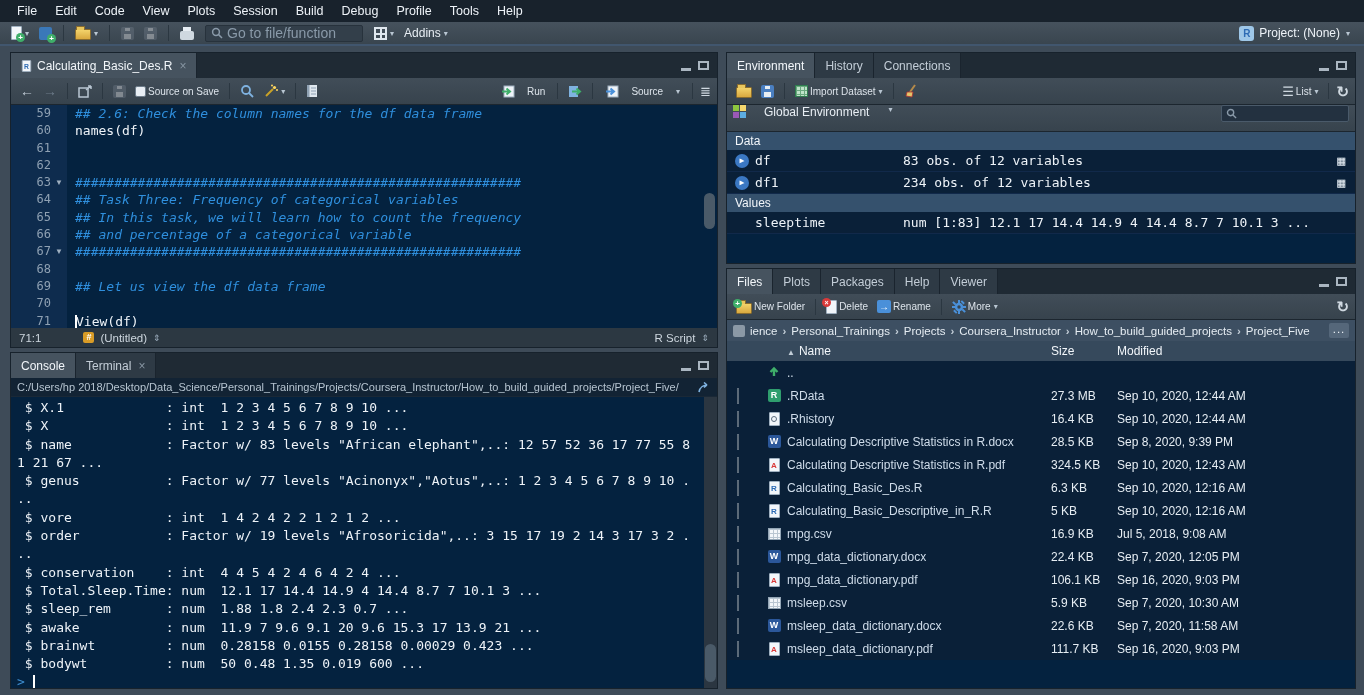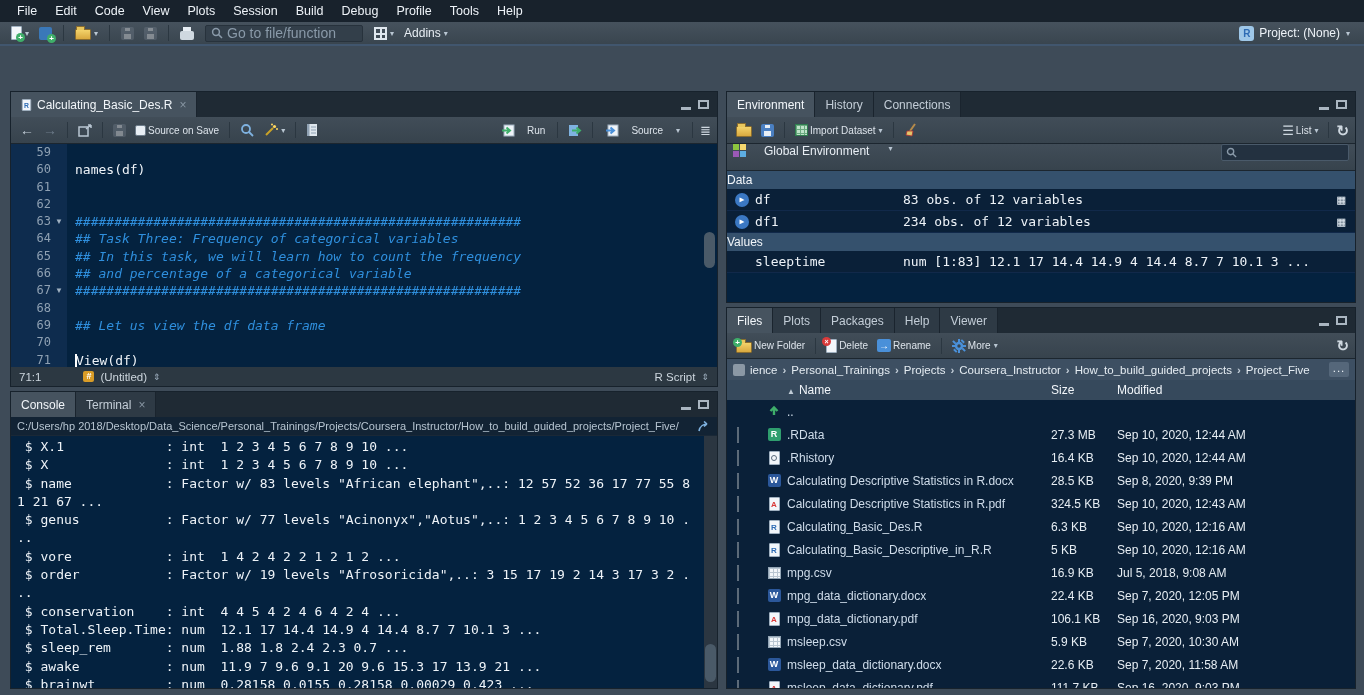--- a/index.html
+++ b/index.html
@@ -29,21 +29,21 @@
   .goto-box input {
     background:transparent; border:none; outline:none; color:#9fb0c0; font-size:14px; width:120px;
     font-family:"Liberation Sans",sans-serif;
   }
   .goto-box input::placeholder { color:#8a9aa9; }
   .spacer { flex:1; }
   .project-btn { display:flex; align-items:center; gap:5px; color:#eef3f8; padding:2px 6px; }
 
   
   .workspace { position:absolute; top:46px; left:0; right:0; bottom:0; display:flex; gap:8px; padding:6px 8px 6px 10px; }
-  .col { display:flex; flex-direction:column; gap:4px;margin-top:39px; }
+  .col { display:flex; flex-direction:column; gap:4px; }
   .col.left { width:708px; }
   .col.right { flex:1; }
   .pane { background:#04223f; border:1px solid #17222c; display:flex; flex-direction:column; overflow:hidden; }
   #editor-pane { height:296px; }
   #console-pane { flex:1; position:relative; }
   #env-pane { height:212px; }
   #files-pane { flex:1; }
 
   
   .tabstrip { height:25px; background:#1f2a34; display:flex; align-items:stretch; flex:none; }
@@ -82,21 +82,21 @@
   .pathbar { height:19px; background:#122334; border-bottom:1px solid #1a2836; display:flex; align-items:center; padding:0 6px; color:#b6c4d0; font-size:11px; flex:none; white-space:nowrap; overflow:hidden; }
   .console-out { flex:1; padding:2px 0 0 6px; position:relative; }
   .con-line { height:18.3px; line-height:18.3px; font-size:13px; white-space:pre; font-family:"DejaVu Sans Mono",monospace; color:#eef3f8; }
   .prompt-char { color:#3e8ed0; }
   .con-track { position:absolute; top:44px; right:0; bottom:0; width:13px; background:#2b3641; }
   .con-thumb { position:absolute; bottom:6px; right:1px; width:11px; height:38px; background:#4a5a68; border-radius:6px; }
 
   
   .env-sub { height:27px; background:linear-gradient(#414d58,#37434d); border-bottom:1px solid #1c262f; display:flex; align-items:flex-start; padding:0 6px; gap:18px; flex:none; }
   .searchbox { margin-left:auto; width:128px; height:17px; background:#233140; border:1px solid #4a5a6a; border-radius:2px; display:flex; align-items:center; padding:0 4px; gap:3px; }
-  .env-section { height:18px; background:#35516d; color:#f2f6fa; line-height:18px; font-size:12px; }
+  .env-section { height:18px; background:#35516d; color:#f2f6fa; padding-left:8px; line-height:18px; font-size:12px; }
   .env-row { height:22px; display:flex; align-items:center; background:#0a2038; border-bottom:1px solid #11294a; font-family:"DejaVu Sans Mono",monospace; font-size:13px; }
   .env-row .exp { width:14px; height:14px; margin:0 6px 0 8px; border-radius:50%; background:#3b78c3; color:#fff; font-size:8px; text-align:center; line-height:14px; flex:none; }
   .env-row .exp.none { background:transparent; }
   .env-row .vname { width:148px; color:#eef3f8; }
   .env-row .vdesc { flex:1; color:#eef3f8; white-space:pre; overflow:hidden; }
   .env-row .grid-ic { margin-right:10px; color:#dfe7ee; font-size:13px; }
 
   
   .crumbbar { height:21px; background:#3d4f62; display:flex; align-items:center; padding:0 6px; gap:5px; font-size:11.5px; color:#e5ecf2; flex:none; white-space:nowrap; overflow:hidden; }
   .crumb-box { width:12px; height:12px; background:#8b98a5; border-radius:2px; flex:none; }
@@ -307,20 +307,21 @@
           <span class="caret">▾</span>
         </span>
         <span class="divider"></span>
         <span class="hamburger">≣</span>
       </div>
       <div class="code-area">
         <div id="code-lines">
             <div class="cl">
               <span class="ln">59</span>
               <span class="fold"></span>
+              <span class="ct comment">## 2.6: Check the column names for the df data frame</span>
             </div>
             <div class="cl">
               <span class="ln">60</span>
               <span class="fold"></span>
               <span class="ct">names(df)</span>
             </div>
             <div class="cl">
               <span class="ln">61</span>
               <span class="fold"></span>
               <span class="ct"></span>

